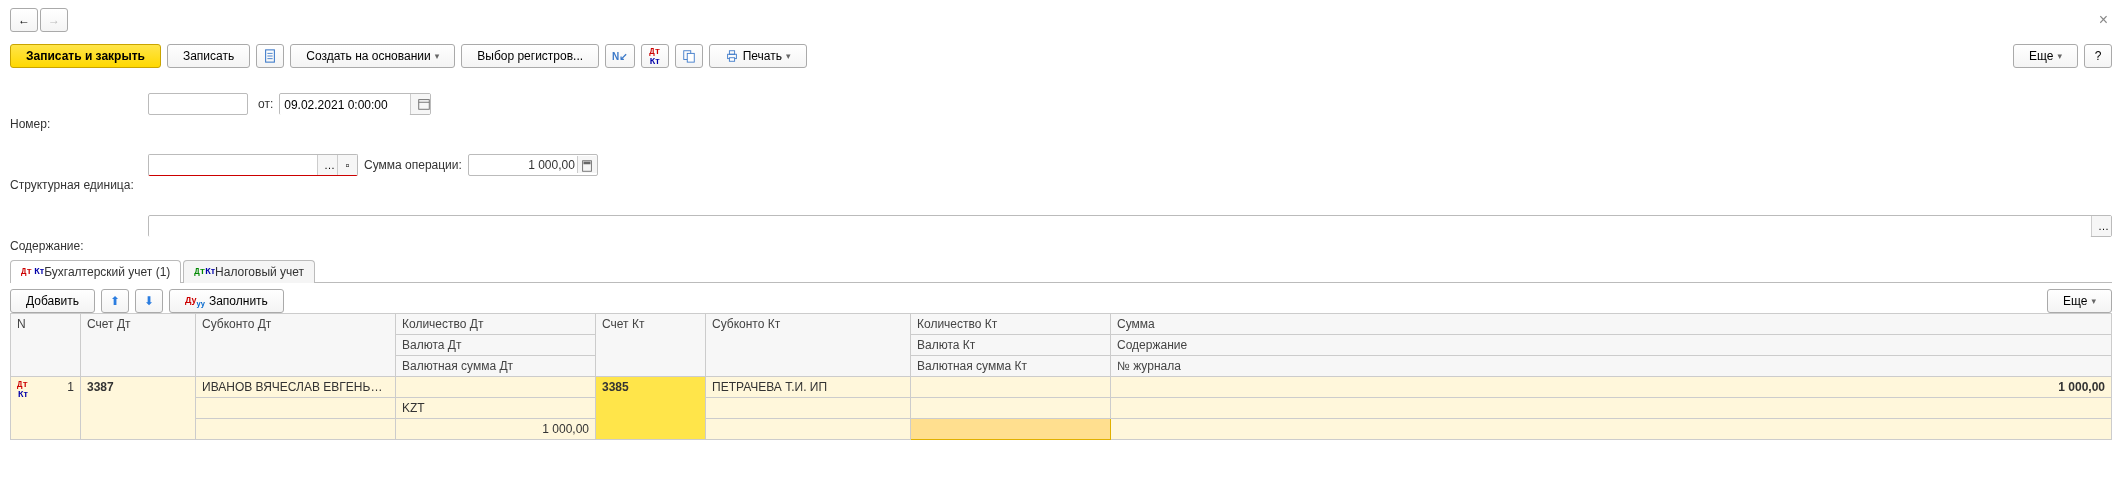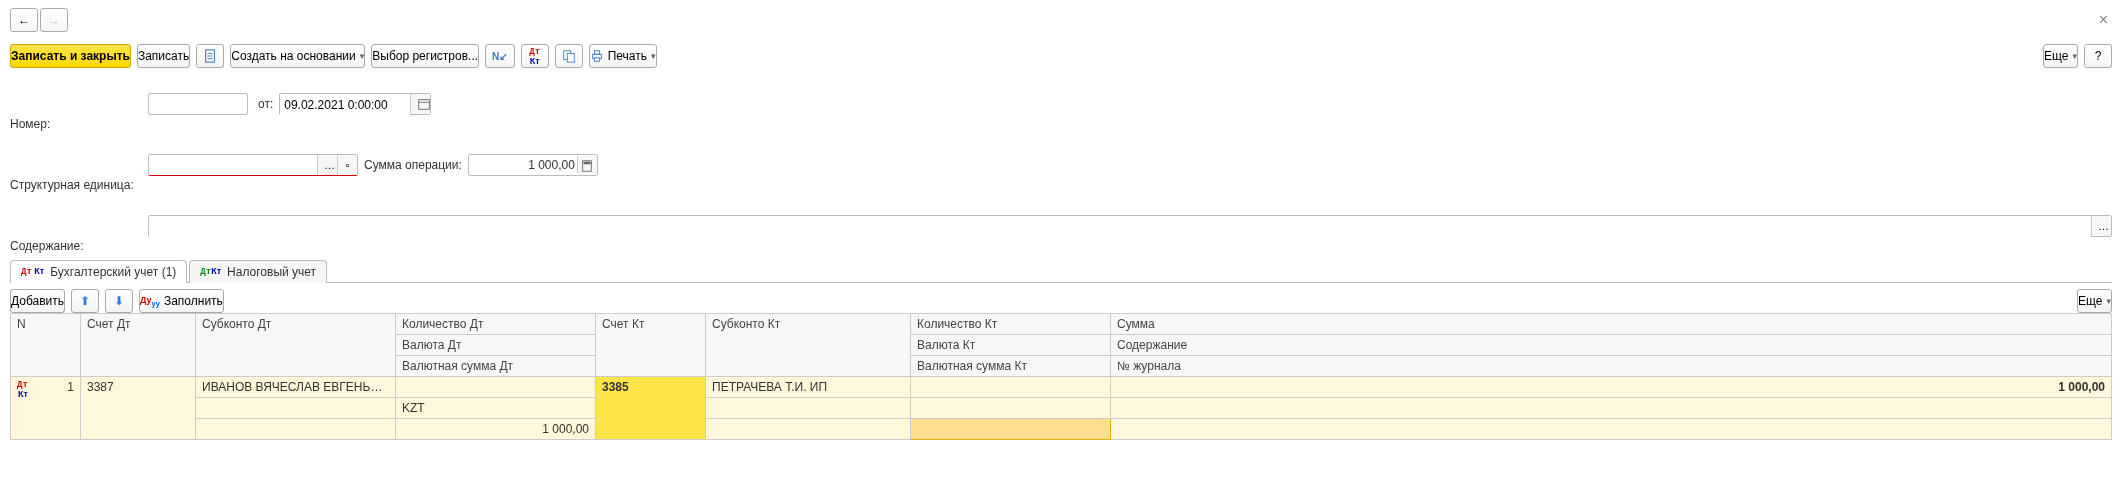--- a/index.html
+++ b/index.html
@@ -9,21 +9,21 @@
     margin: 0;
     padding: 8px 10px;
     background: #fff;
     color: #333;
   }
   .top-bar { display: flex; align-items: center; gap: 8px; margin-bottom: 12px; }
   .nav-btns { display: flex; gap: 2px; }
   .btn {
     display: inline-flex; align-items: center; justify-content: center;
     border: 1px solid #aaa; border-radius: 3px; background: linear-gradient(#fff,#f4f4f4);
-    padding: 3px 0; font-size: 12px; cursor: pointer; height: 24px; gap:4px;
+    padding: 3px 15px; font-size: 12px; cursor: pointer; height: 24px; gap:4px;
   }
   .btn.icon-only { padding: 3px 6px; min-width: 28px; }
   .btn.primary { background: linear-gradient(#ffe54a,#ffd800); border-color: #c9a400; font-weight: bold; }
   .title { font-size: 20px; color: #555; margin-left: 40px; }
   .close-x { margin-left: auto; font-size: 16px; color: #888; cursor: pointer; padding:0 4px;}
   .toolbar { display: flex; gap: 6px; align-items: center; margin-bottom: 8px; }
   .toolbar .spacer { flex: 1; }
   .form-row { display: flex; align-items: center; gap: 6px; margin-bottom: 6px; }
   .label-col { width: 132px; display:inline-block;margin-top:41px; }
   input[type=text] {
@@ -31,21 +31,21 @@
   }
   .input-seunit { flex:1; display:flex; border:1px solid #bbb; border-radius:2px; height:22px; background:#fff;}
   .input-seunit input { border:none; flex:1; height:20px; }
   .mini-btn { border:none; border-left:1px solid #ccc; background:#f6f6f6; width:20px; cursor:pointer; font-size:11px;}
   .sum-box { position:relative; display:flex; align-items:center; border:1px solid #bbb; border-radius:2px; height:22px; width:130px; background:#fff;}
   .sum-box .val { flex:1; text-align:right; padding-right:2px; }
   .sum-box .calc { width:20px; text-align:center; border-left:1px solid #ccc; background:#f6f6f6; cursor:pointer;}
   .tabs { display:flex; border-bottom:1px solid #bbb; margin-bottom:6px; align-items:flex-end;}
   .tab {
     border:1px solid #bbb; border-bottom:none; border-radius:4px 4px 0 0;
-    padding:4px 10px; background:#f5f5f5; margin-right:2px; display:flex; gap:6px; align-items:center; cursor:pointer;
+    padding:4px 10px; background:#f5f5f5; margin-right:2px; display:flex; align-items:center; cursor:pointer;
     position:relative; top:1px;
   }
   .tab.active { background:#fff; }
   .dtkt { font-size:9px; line-height:9px; font-weight:bold; }
   .dtkt .d { color:#c00;font-family:Liberation Mono, monospace; }
   .dtkt .k { color:#00a; }
   .dtkt.green .d { color:#080; }
   .tab-toolbar { display:flex; gap:6px; margin-bottom:0; }
   .grid { border:1px solid #bbb; width:100%; border-collapse:collapse; table-layout:fixed;}
   .grid th, .grid td { border:1px solid #ccc; padding:3px 6px; font-size:12px; text-align:left; vertical-align:top; overflow:hidden; white-space:nowrap; text-overflow:ellipsis;}
@@ -211,21 +211,21 @@
       <th>Валютная сумма Кт</th>
       <th>№ журнала</th>
     </tr>
   </thead>
   <tbody>
     <tr class="row-data">
       <td rowspan="3" class="r">
         <span class="dtkt" style="float:left"><span class="d">Дт</span><br><span class="k">Кт</span></span>
         <span>1</span>
       </td>
-      <td rowspan="3" style="font-weight:normal">3387</td>
+      <td rowspan="3" style="font-weight:bold">3387</td>
       <td>ИВАНОВ  ВЯЧЕСЛАВ ЕВГЕНЬЕВИЧ</td>
       <td></td>
       <td rowspan="3" class="hl">3385</td>
       <td>ПЕТРАЧЕВА Т.И.  ИП</td>
       <td></td>
       <td class="r" style="font-weight:bold">1 000,00</td>
     </tr>
     <tr class="row-data">
       <td></td>
       <td>KZT</td>

